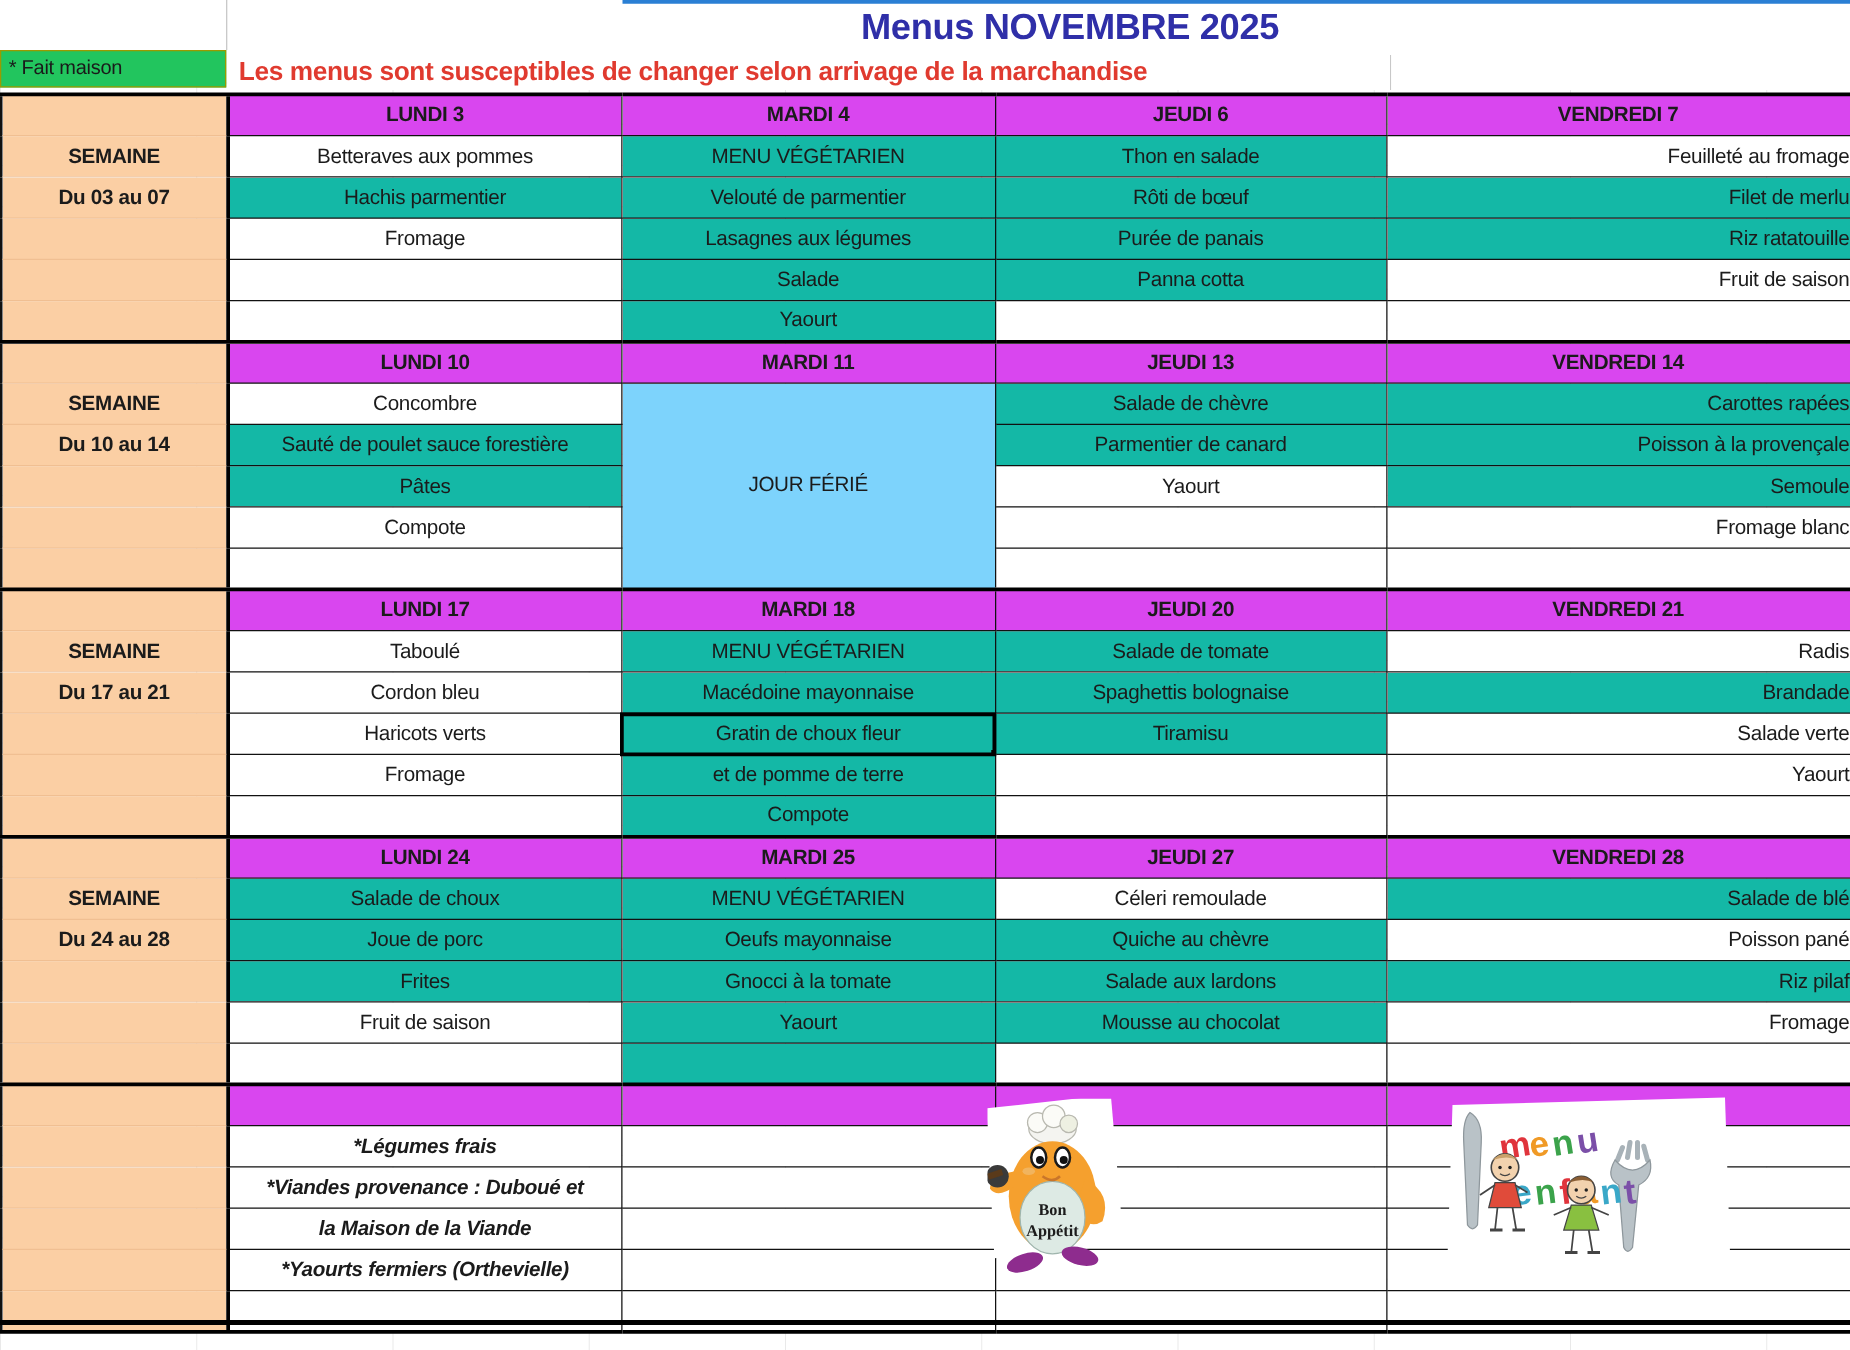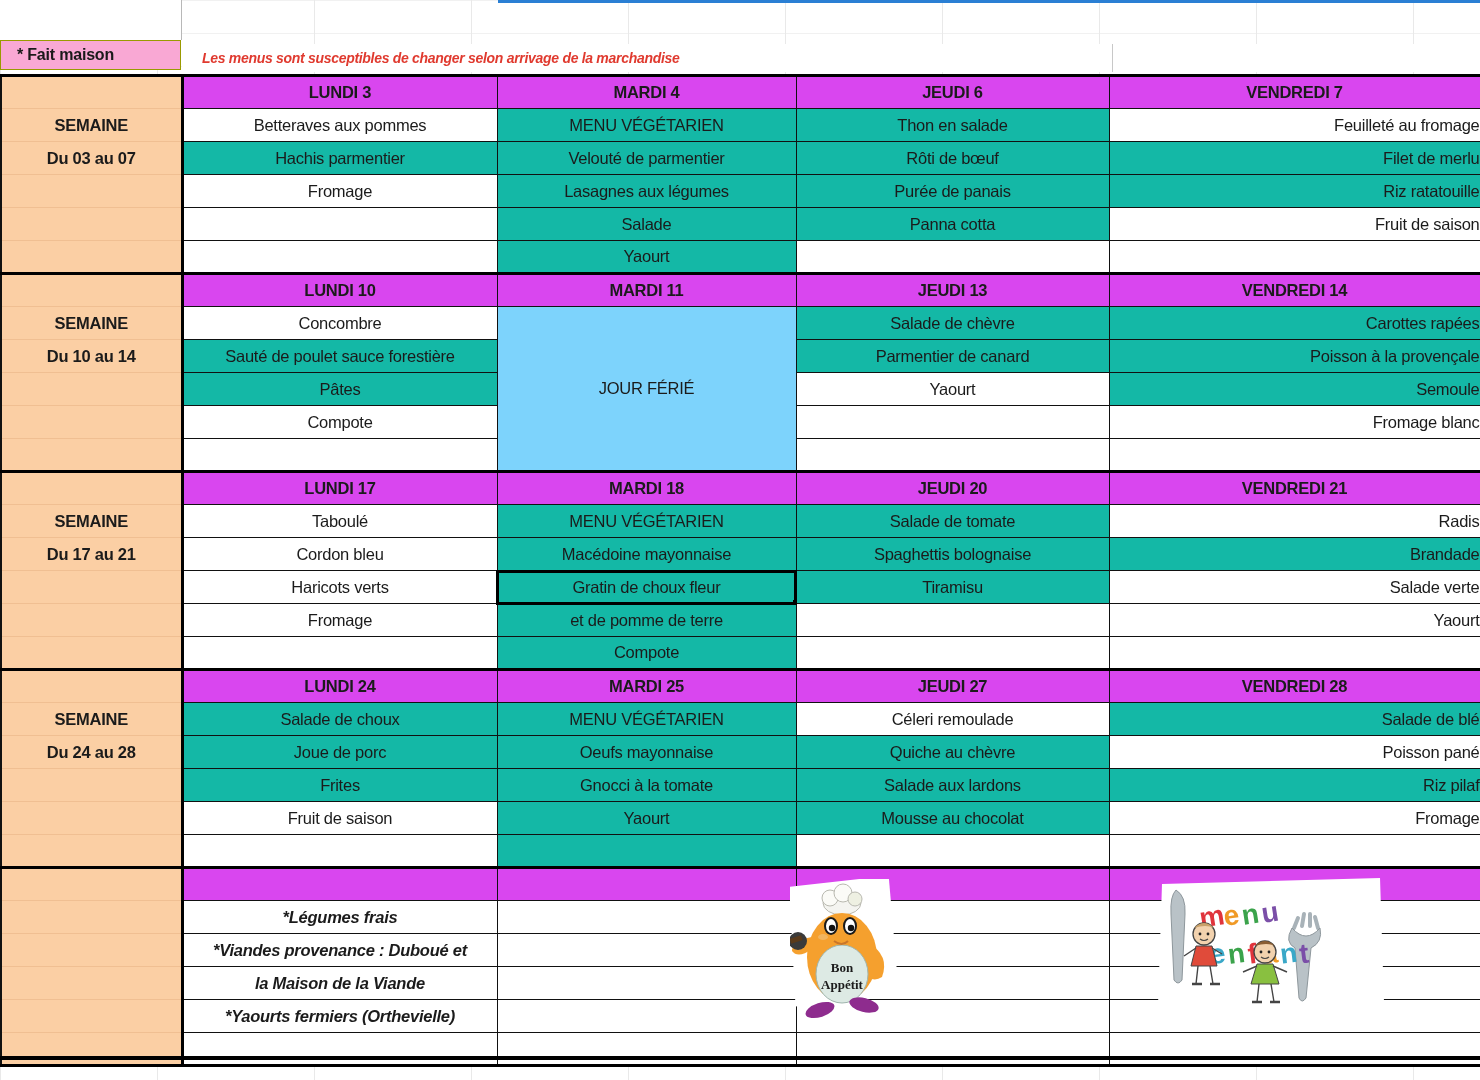--- a/index.html
+++ b/index.html
@@ -29,46 +29,46 @@
   .page{position:absolute;inset:0;z-index:2;}
 
   
   .topband{position:absolute;left:0;top:0;width:1480px;height:74px;}
   .tb-left-blank{
     position:absolute;left:0;top:0;width:181px;height:40px;
     background:#ffffff;border-right:1px solid #b8b8b8;
   }
   .fait-maison{
     position:absolute;left:0;top:40px;width:181px;height:30px;
-    background:#f9a8d4;
+    background:#22c55e;
     border:1px solid #9a9a00;
     box-sizing:border-box;
     display:flex;align-items:center;
-    padding-left:16px;
-    font-size:16px;font-weight:700;color:#1a1a1a;
+    padding-left:6px;
+    font-size:16px;font-weight:400;color:#1a1a1a;
     letter-spacing:-.2px;
   }
   .title-cell{
     position:absolute;left:182px;top:0;width:1298px;height:44px;
     background:#ffffff;
     display:flex;align-items:center;justify-content:center;
   }
   .title-cell span{
     font-size:29px;font-weight:700;color:#2F2FA8;letter-spacing:-.3px;
     margin-left:50px;
   }
   .subtitle-cell{
     position:absolute;left:182px;top:44px;width:930px;height:28px;
     background:#ffffff;
     display:flex;align-items:center;
     border-right:1px solid #c8c8c8;
   }
   .subtitle-cell span{
-    font-size:14px;font-weight:700;font-style:italic;color:#E03A2F;
-    letter-spacing:-.3px;padding-left:20px;
+    font-size:21px;font-weight:700;color:#E03A2F;
+    letter-spacing:-.3px;padding-left:9px;
   }
   .subtitle-blank{
     position:absolute;left:1113px;top:44px;width:367px;height:28px;
     background:#ffffff;
   }
 
   
   .table{
     position:absolute;left:0;top:74px;
     width:1480px;
@@ -179,20 +179,23 @@
 
 <div class="sheet-grid"></div>
 <div class="blue-top-line"></div>
 
 <div class="page">
 
   <div class="topband">
     <div class="tb-left-blank"></div>
     <div class="fait-maison">
       <span>* Fait maison</span>
+    </div>
+    <div class="title-cell">
+      <span>Menus NOVEMBRE 2025</span>
     </div>
     <div class="subtitle-cell">
       <span>Les menus sont susceptibles de changer selon arrivage de la marchandise</span>
     </div>
     <div class="subtitle-blank"></div>
   </div>
 
   <table class="table">
     <colgroup>
       <col class="c-week">

